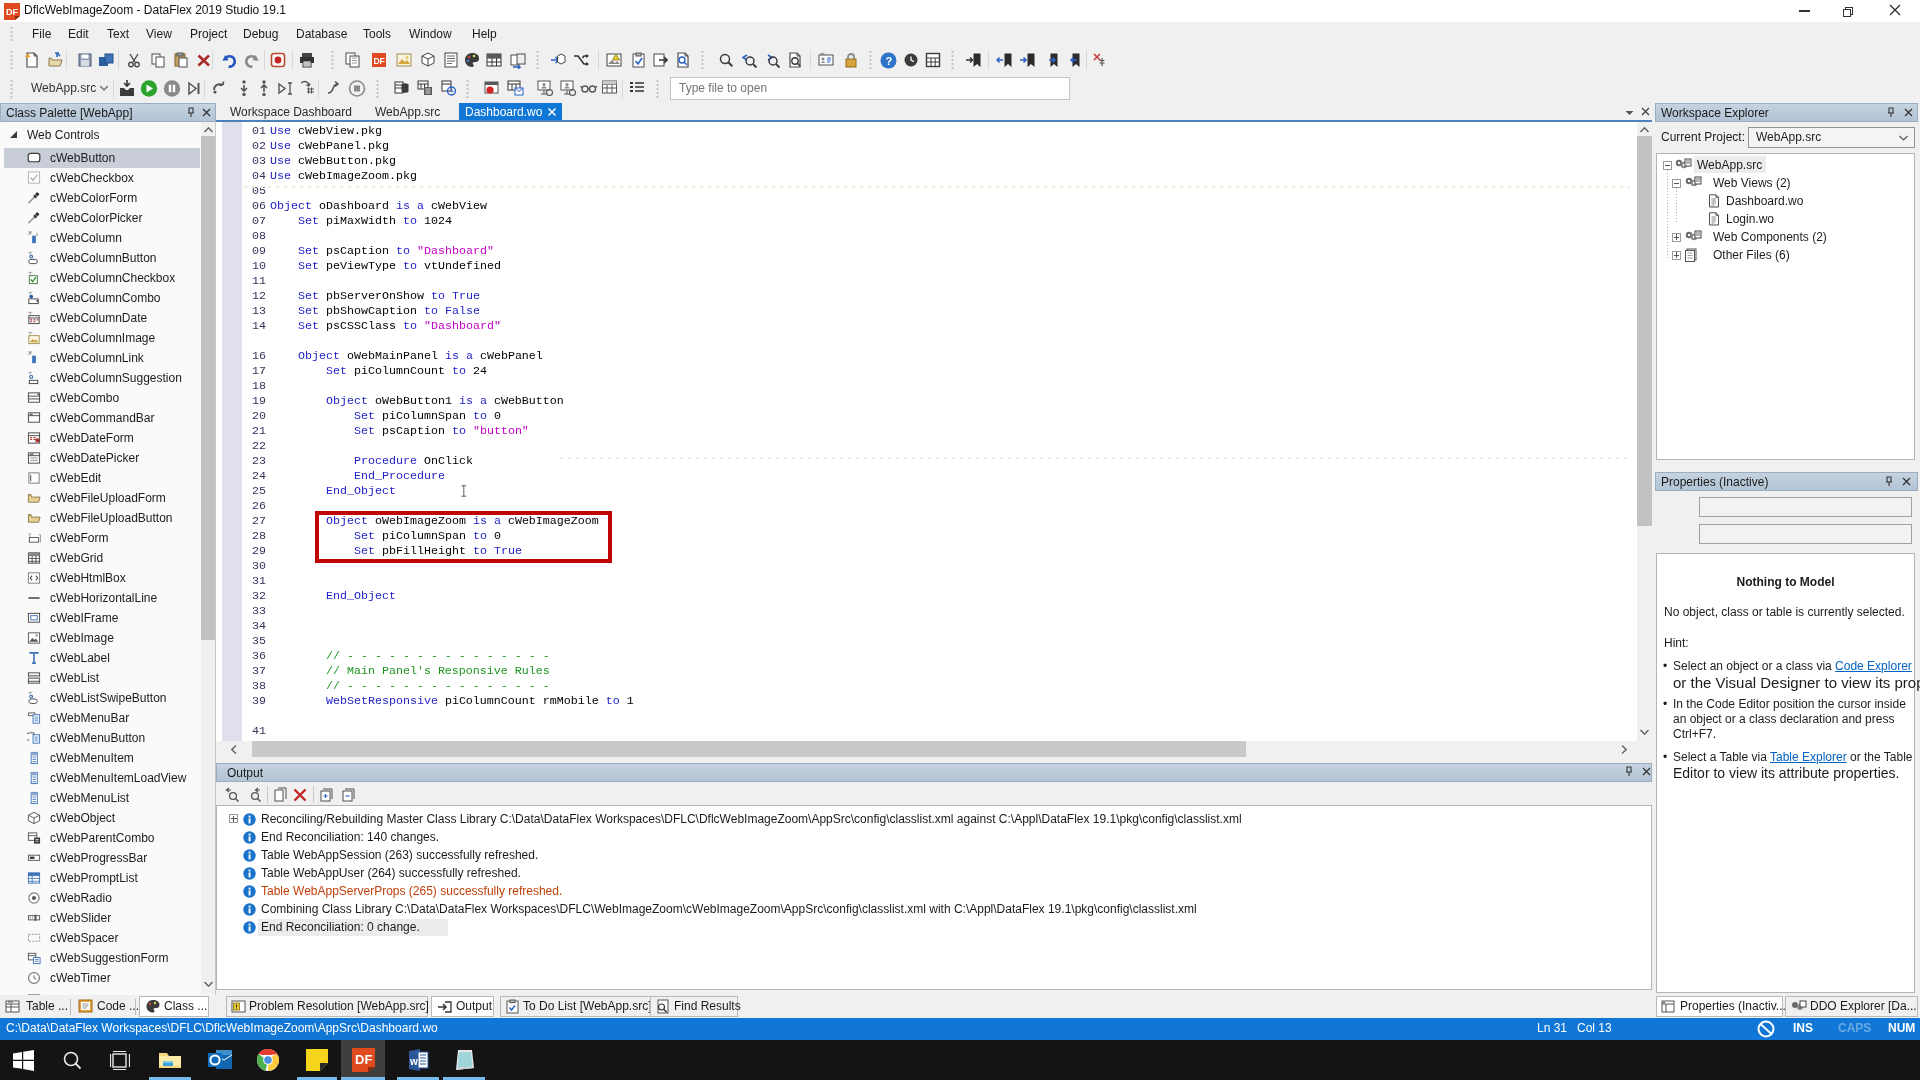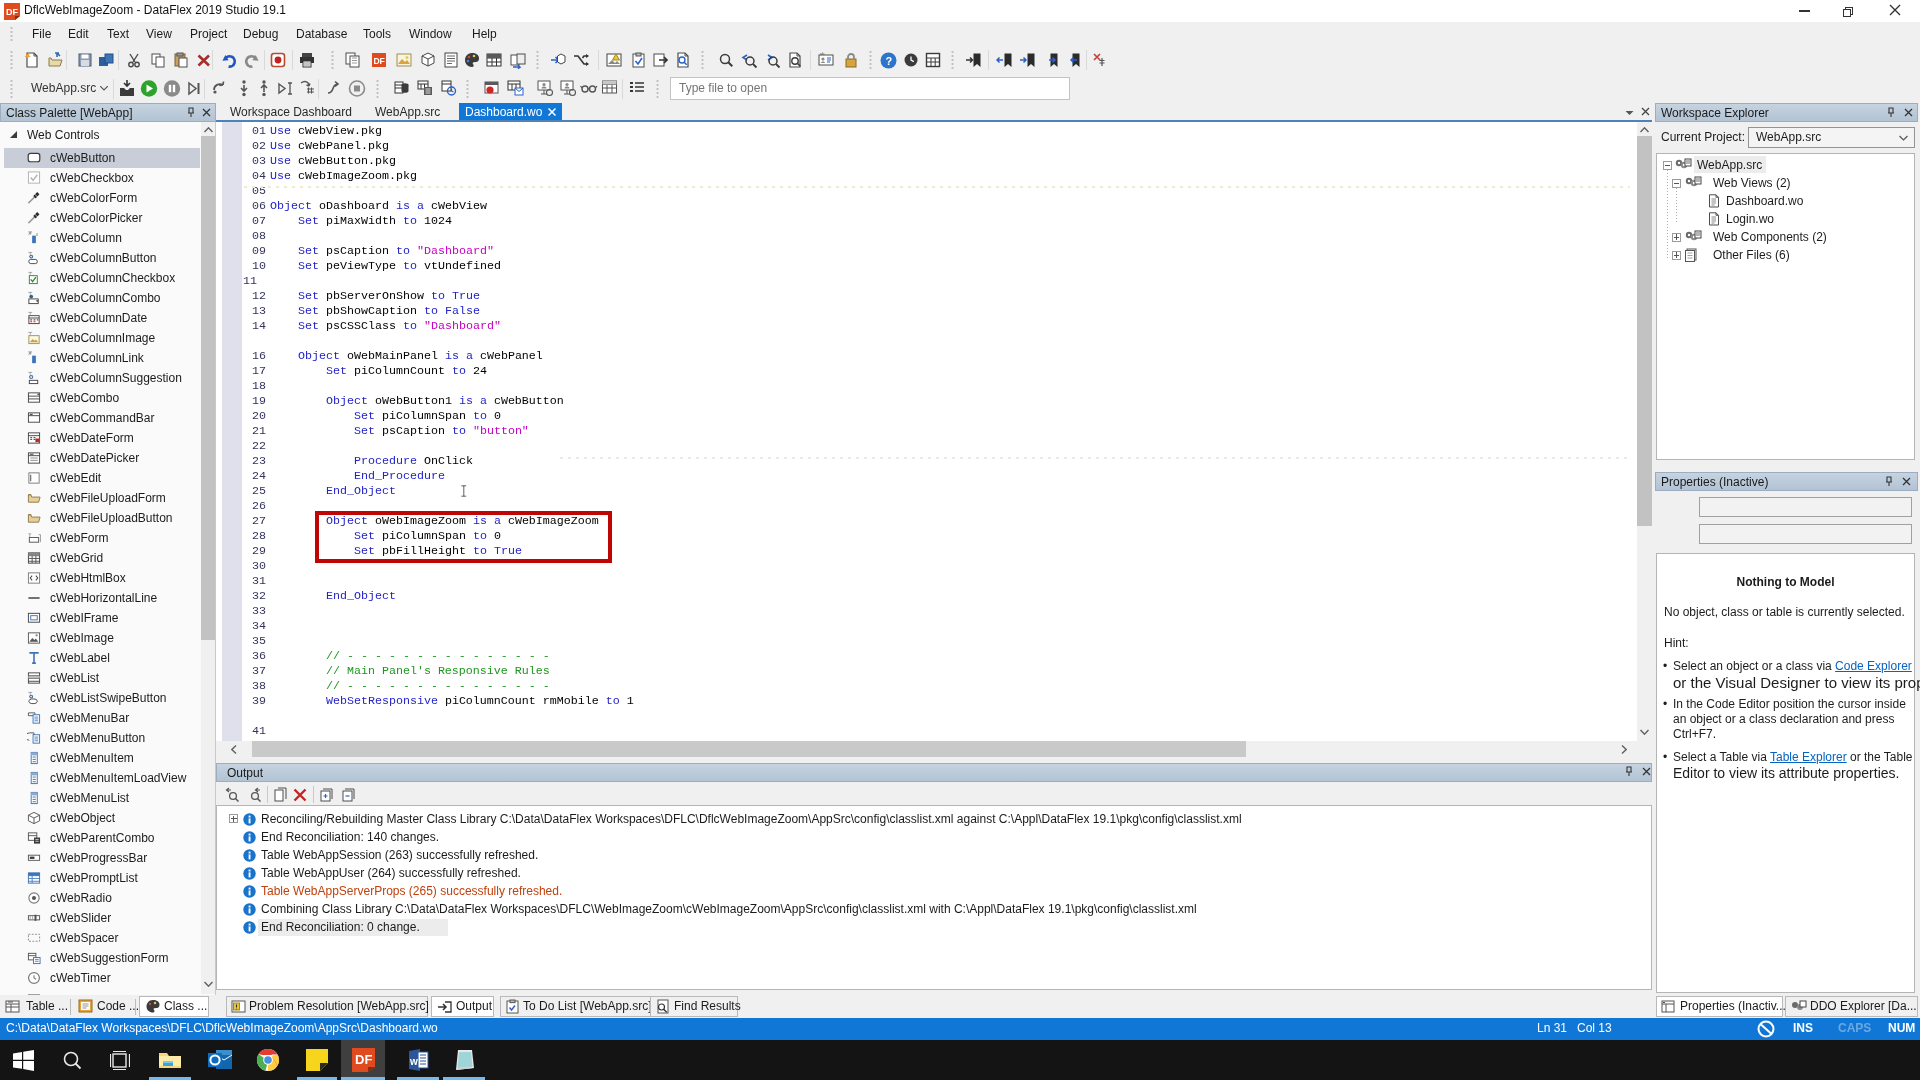--- a/index.html
+++ b/index.html
@@ -746,21 +746,21 @@
     <div class="cl code" style="left:244px;top:124px;width:1300px"><span class="ln">01</span><span class="ct" style="left:26px"><span class="kw">Use</span> cWebView.pkg</span></div>
     <div class="cl code" style="left:244px;top:139px;width:1300px"><span class="ln">02</span><span class="ct" style="left:26px"><span class="kw">Use</span> cWebPanel.pkg</span></div>
     <div class="cl code" style="left:244px;top:154px;width:1300px"><span class="ln">03</span><span class="ct" style="left:26px"><span class="kw">Use</span> cWebButton.pkg</span></div>
     <div class="cl code" style="left:244px;top:169px;width:1300px"><span class="ln">04</span><span class="ct" style="left:26px"><span class="kw">Use</span> cWebImageZoom.pkg</span></div>
     <div class="cl code" style="left:244px;top:184px;width:1300px"><span class="ln">05</span><span class="ct" style="left:26px"></span></div>
     <div class="cl code" style="left:244px;top:199px;width:1300px"><span class="ln">06</span><span class="ct" style="left:26px"><span class="kw">Object</span> oDashboard <span class="kw">is</span> <span class="kw">a</span> cWebView</span></div>
     <div class="cl code" style="left:244px;top:214px;width:1300px"><span class="ln">07</span><span class="ct" style="left:26px">    <span class="kw">Set</span> piMaxWidth <span class="kw">to</span> 1024</span></div>
     <div class="cl code" style="left:244px;top:229px;width:1300px"><span class="ln">08</span><span class="ct" style="left:26px"></span></div>
     <div class="cl code" style="left:244px;top:244px;width:1300px"><span class="ln">09</span><span class="ct" style="left:26px">    <span class="kw">Set</span> psCaption <span class="kw">to</span> <span class="st">"Dashboard"</span></span></div>
     <div class="cl code" style="left:244px;top:259px;width:1300px"><span class="ln">10</span><span class="ct" style="left:26px">    <span class="kw">Set</span> peViewType <span class="kw">to</span> vtUndefined</span></div>
-    <div class="cl code" style="left:235px;top:274px;width:1300px"><span class="ln">11</span><span class="ct" style="left:26px"></span></div>
+    <div class="cl code" style="left:244px;top:274px;width:1300px"><span class="ln">11</span><span class="ct" style="left:26px"></span></div>
     <div class="cl code" style="left:244px;top:289px;width:1300px"><span class="ln">12</span><span class="ct" style="left:26px">    <span class="kw">Set</span> pbServerOnShow <span class="kw">to</span> <span class="kw">True</span></span></div>
     <div class="cl code" style="left:244px;top:304px;width:1300px"><span class="ln">13</span><span class="ct" style="left:26px">    <span class="kw">Set</span> pbShowCaption <span class="kw">to</span> <span class="kw">False</span></span></div>
     <div class="cl code" style="left:244px;top:319px;width:1300px"><span class="ln">14</span><span class="ct" style="left:26px">    <span class="kw">Set</span> psCSSClass <span class="kw">to</span> <span class="st">"Dashboard"</span></span></div>
     <div class="cl code" style="left:244px;top:349px;width:1300px"><span class="ln">16</span><span class="ct" style="left:26px">    <span class="kw">Object</span> oWebMainPanel <span class="kw">is</span> <span class="kw">a</span> cWebPanel</span></div>
     <div class="cl code" style="left:244px;top:364px;width:1300px"><span class="ln">17</span><span class="ct" style="left:26px">        <span class="kw">Set</span> piColumnCount <span class="kw">to</span> 24</span></div>
     <div class="cl code" style="left:244px;top:379px;width:1300px"><span class="ln">18</span><span class="ct" style="left:26px"></span></div>
     <div class="cl code" style="left:244px;top:394px;width:1300px"><span class="ln">19</span><span class="ct" style="left:26px">        <span class="kw">Object</span> oWebButton1 <span class="kw">is</span> <span class="kw">a</span> cWebButton</span></div>
     <div class="cl code" style="left:244px;top:409px;width:1300px"><span class="ln">20</span><span class="ct" style="left:26px">            <span class="kw">Set</span> piColumnSpan <span class="kw">to</span> 0</span></div>
     <div class="cl code" style="left:244px;top:424px;width:1300px"><span class="ln">21</span><span class="ct" style="left:26px">            <span class="kw">Set</span> psCaption <span class="kw">to</span> <span class="st">"button"</span></span></div>
     <div class="cl code" style="left:244px;top:439px;width:1300px"><span class="ln">22</span><span class="ct" style="left:26px"></span></div>

